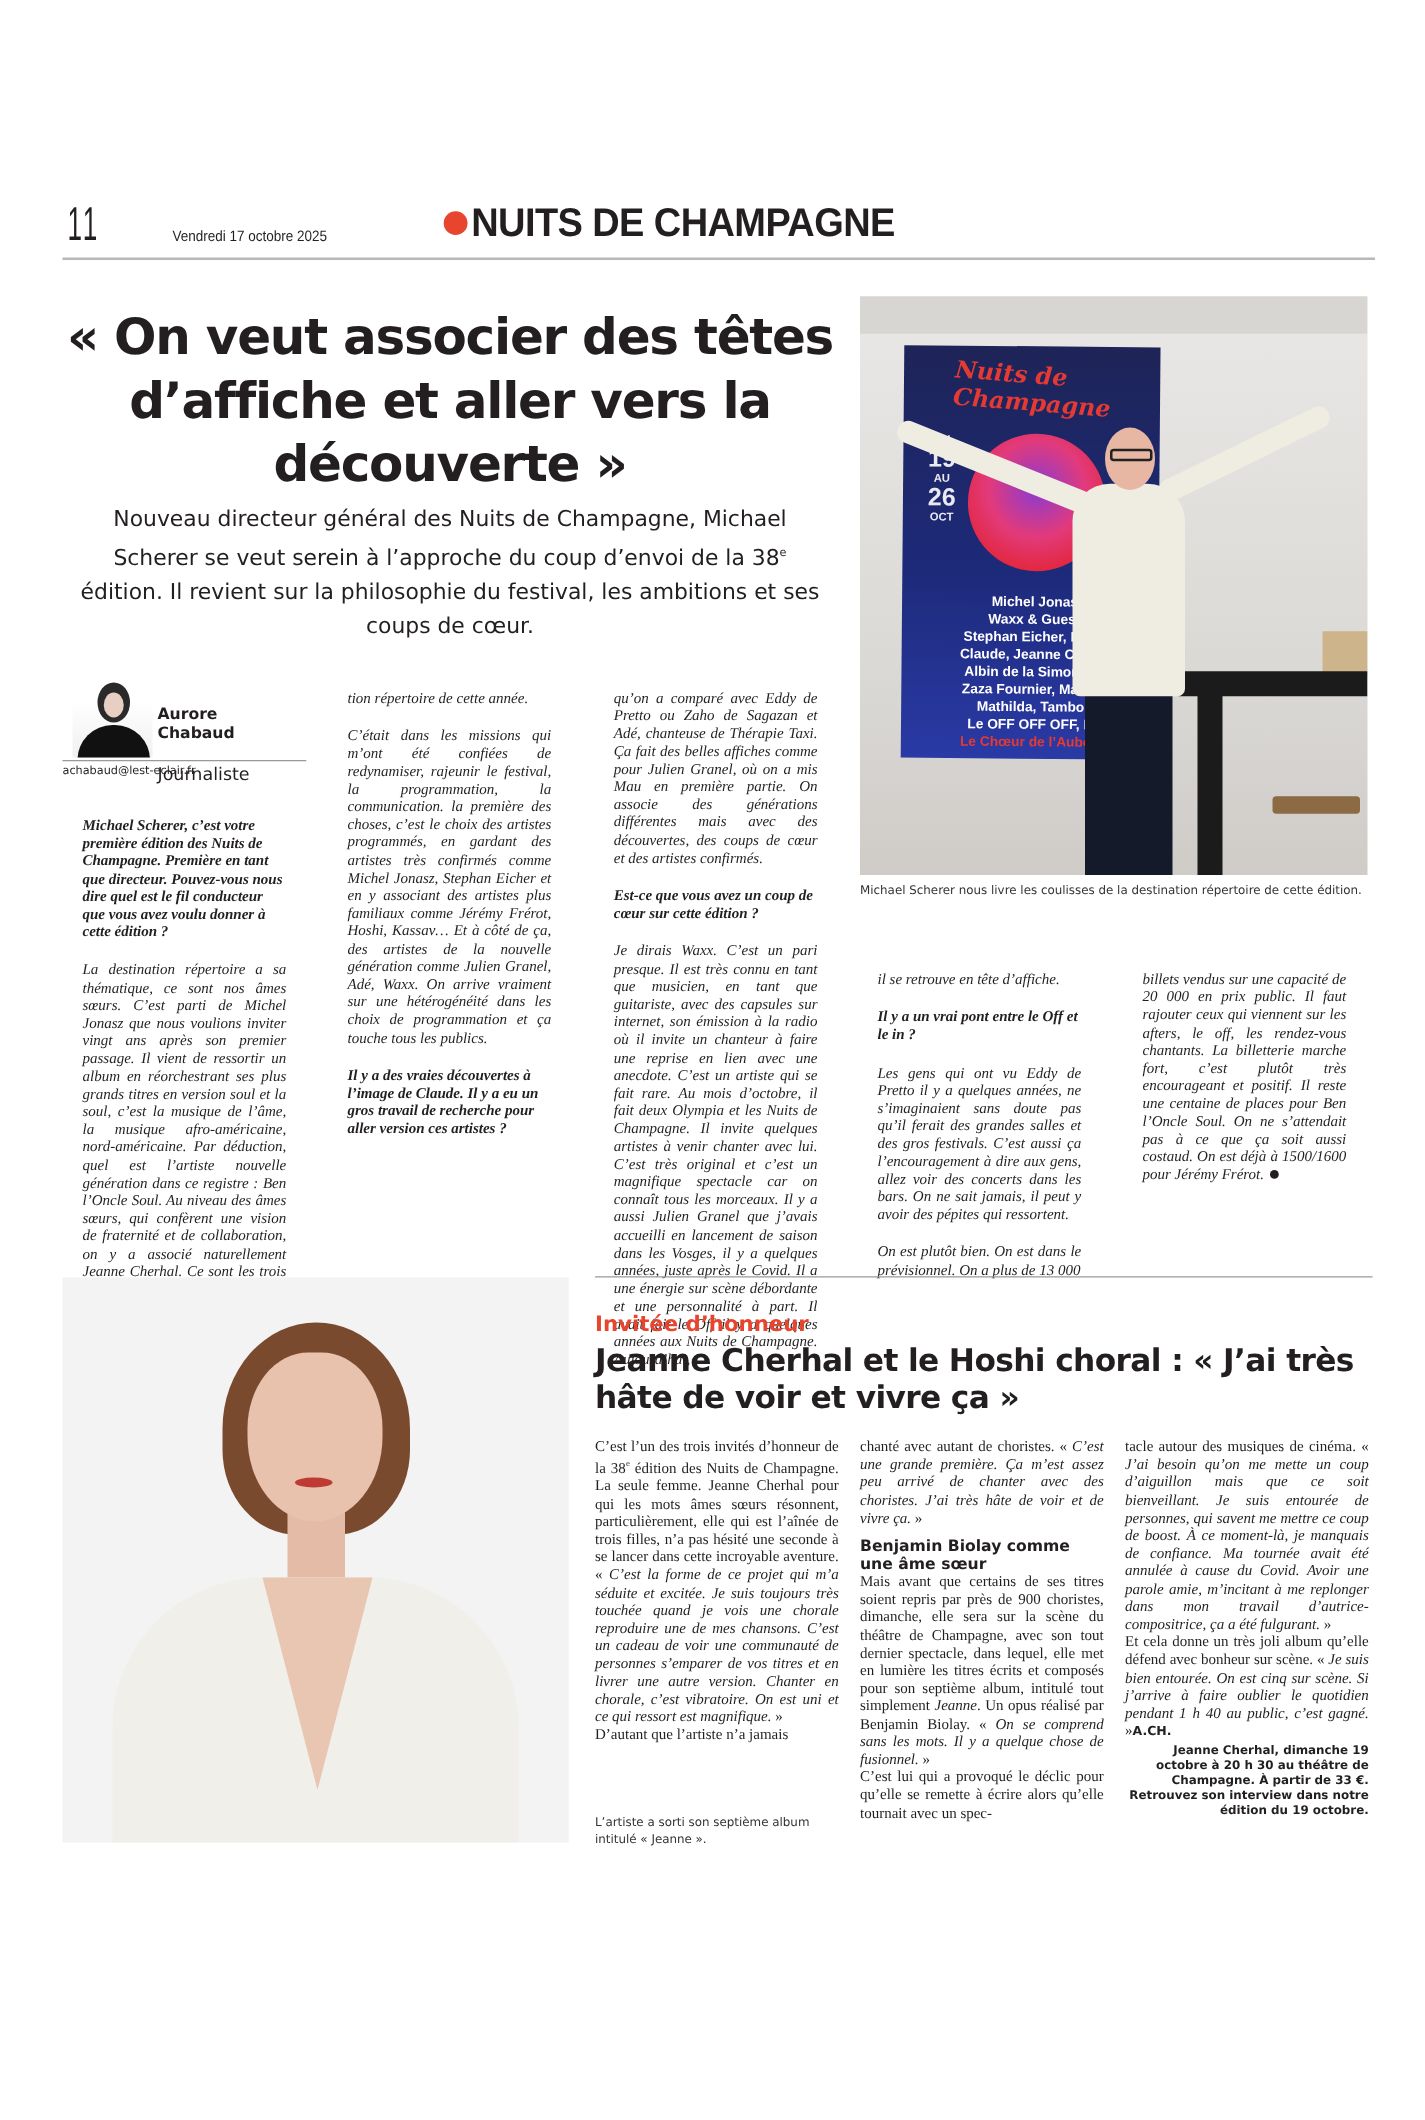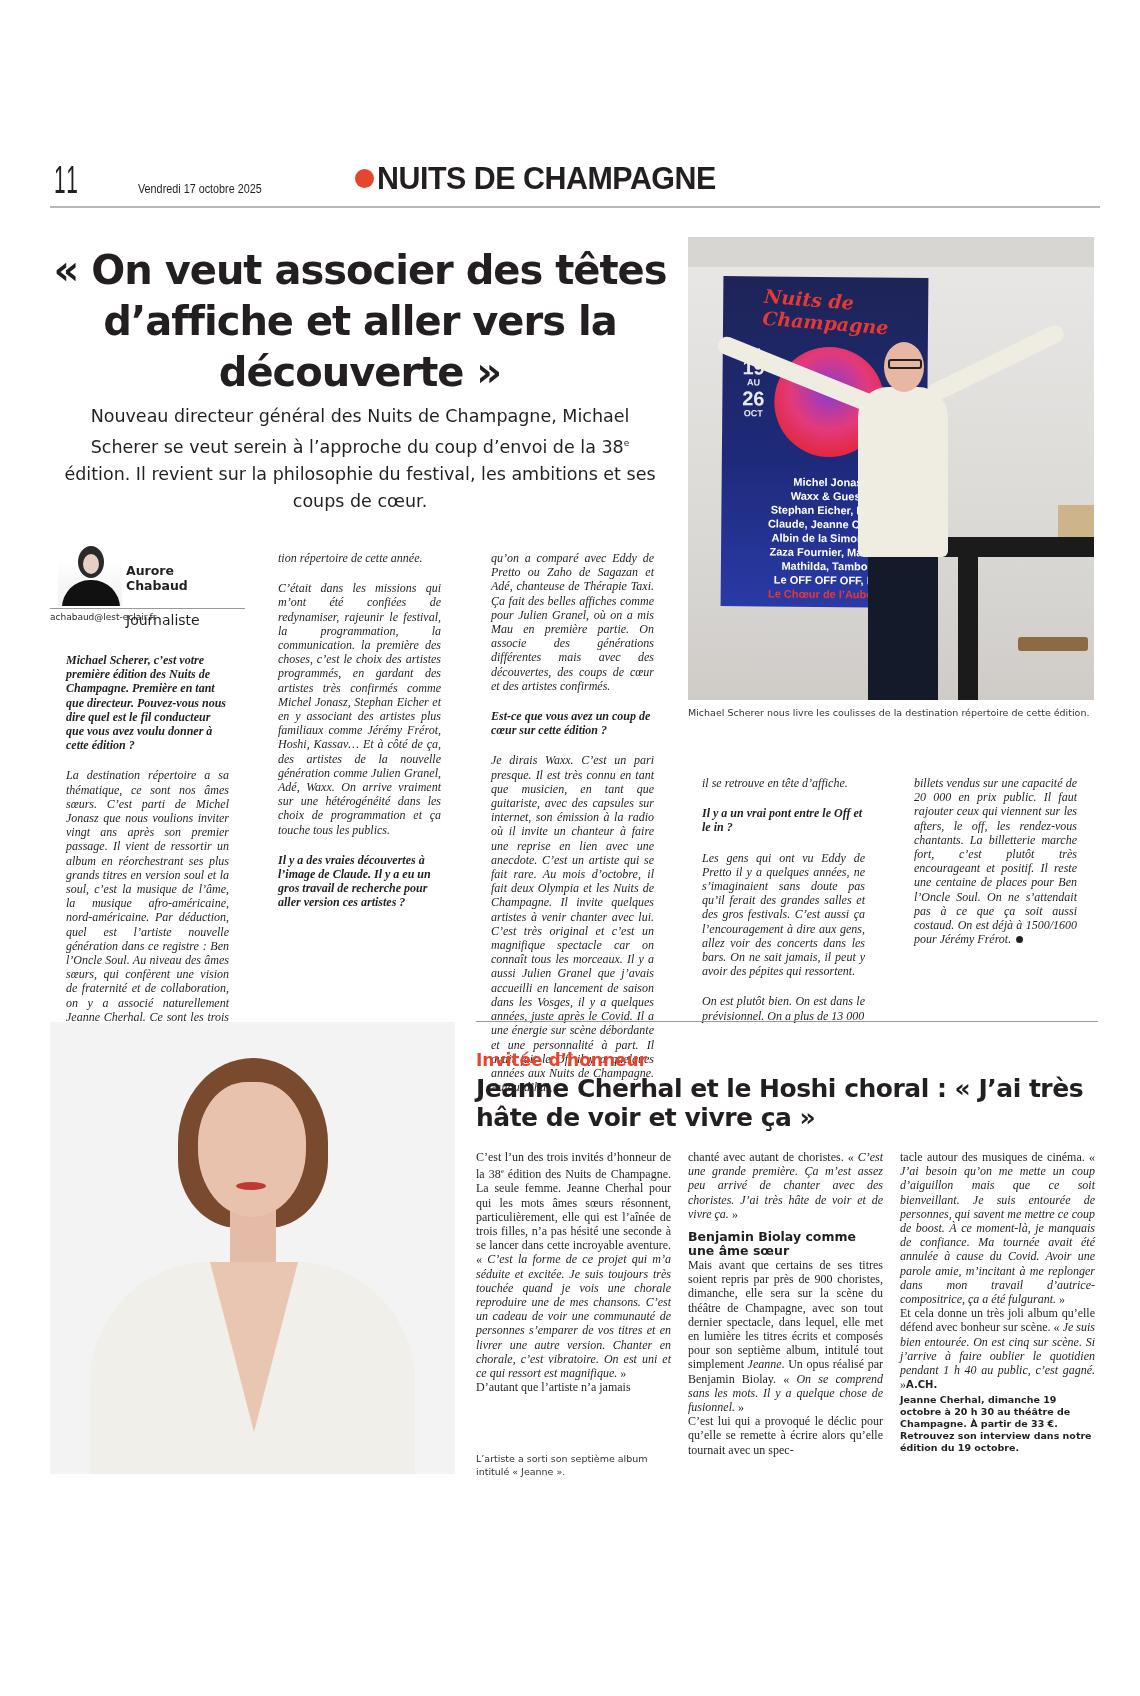--- a/index.html
+++ b/index.html
@@ -69,21 +69,21 @@
   .p2-v { position: absolute; left: 160px; top: 240px; width: 0; height: 0; border-left: 44px solid transparent; border-right: 44px solid transparent; border-top: 170px solid #e8c6b2; }
   .caption2 { position: absolute; left: 476px; top: 1452px; width: 195px; font-family: "DejaVu Sans", sans-serif; font-size: 9.5px; line-height: 13px; color: #333; }
 
   .kicker { position: absolute; left: 476px; top: 1050px; color: #e8452e; font-family: "DejaVu Sans", sans-serif; font-weight: bold; font-size: 17px; }
   .sub-title { position: absolute; left: 476px; top: 1074px; width: 620px; font-family: "DejaVu Sans", sans-serif; font-weight: bold; font-size: 25px; line-height: 29px; letter-spacing: -0.5px; }
 
   .d { position: absolute; width: 195px; font-size: 12px; line-height: 14.2px; text-align: justify; }
   .d p { margin: 0; }
   .d i { font-style: italic; }
   .d .sh { font-family: "DejaVu Sans", sans-serif; font-weight: bold; font-size: 12.5px; line-height: 14px; margin-top: 9px; text-align: left; }
-  .d .info { font-family: "DejaVu Sans", sans-serif; font-weight: bold; font-size: 9.5px; line-height: 12px; text-align: left; margin-top: 2px; }
+  .d .info { font-family: "DejaVu Sans", sans-serif; font-weight: bold; font-size: 9.5px; line-height: 12px; text-align: right; margin-top: 2px; }
   .d1 { left: 476px; top: 1150px; }
   .d2 { left: 688px; top: 1150px; }
   .d3 { left: 900px; top: 1150px; }
 </style>
 </head>
 <body>
 
 <div class="header">
   <div class="page-num">11</div>
   <div class="date">Vendredi 17 octobre 2025</div>

